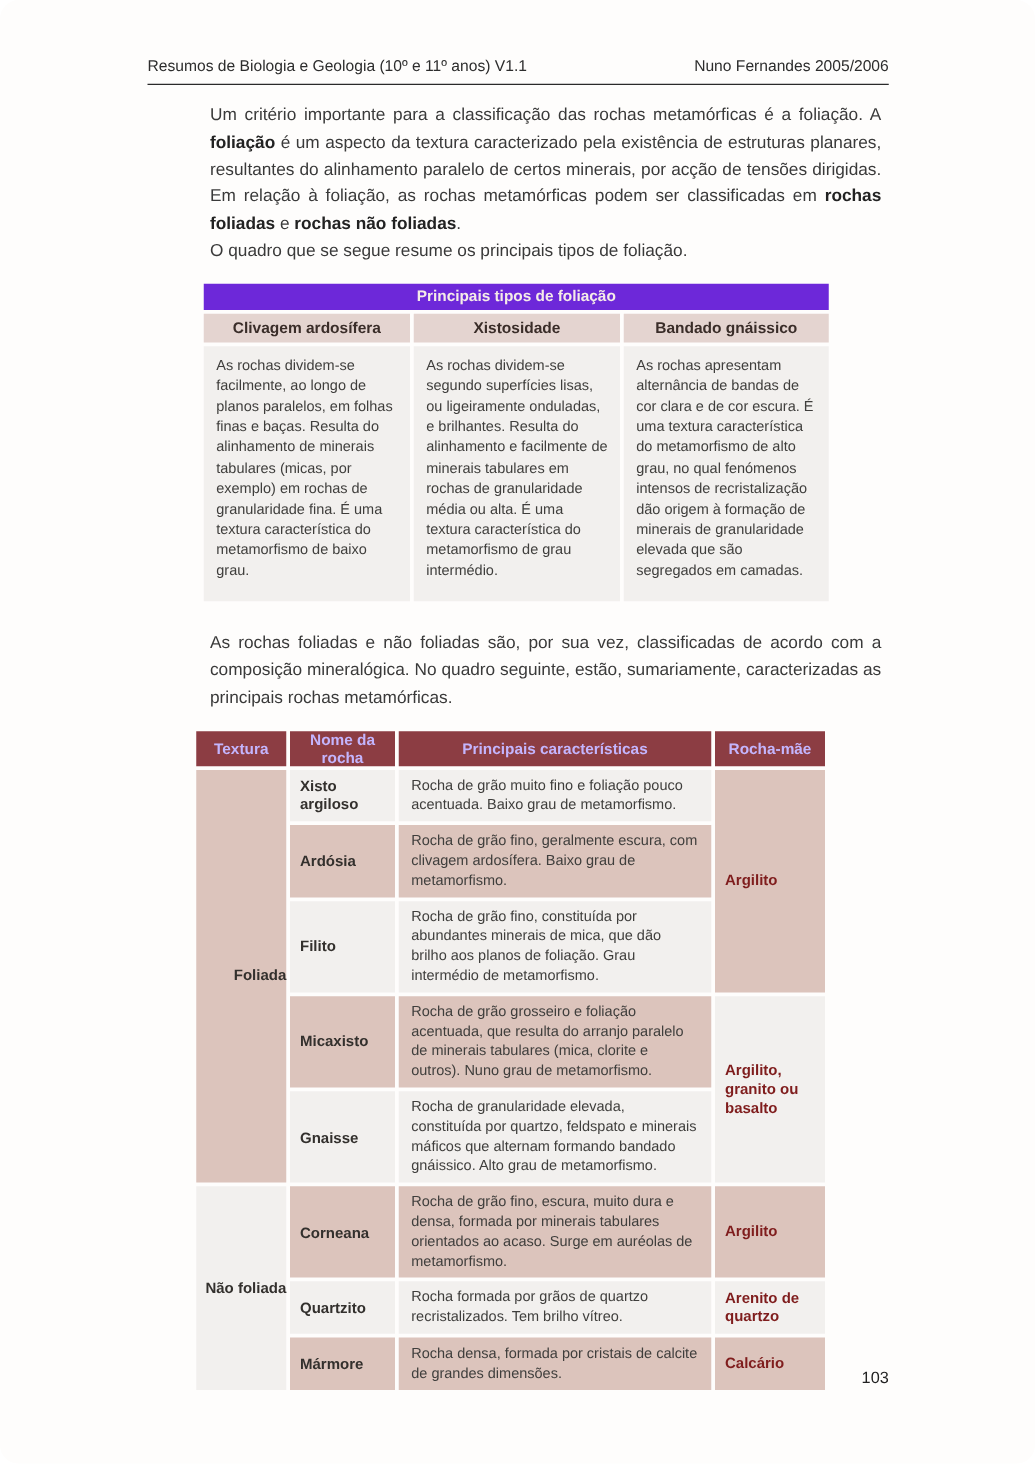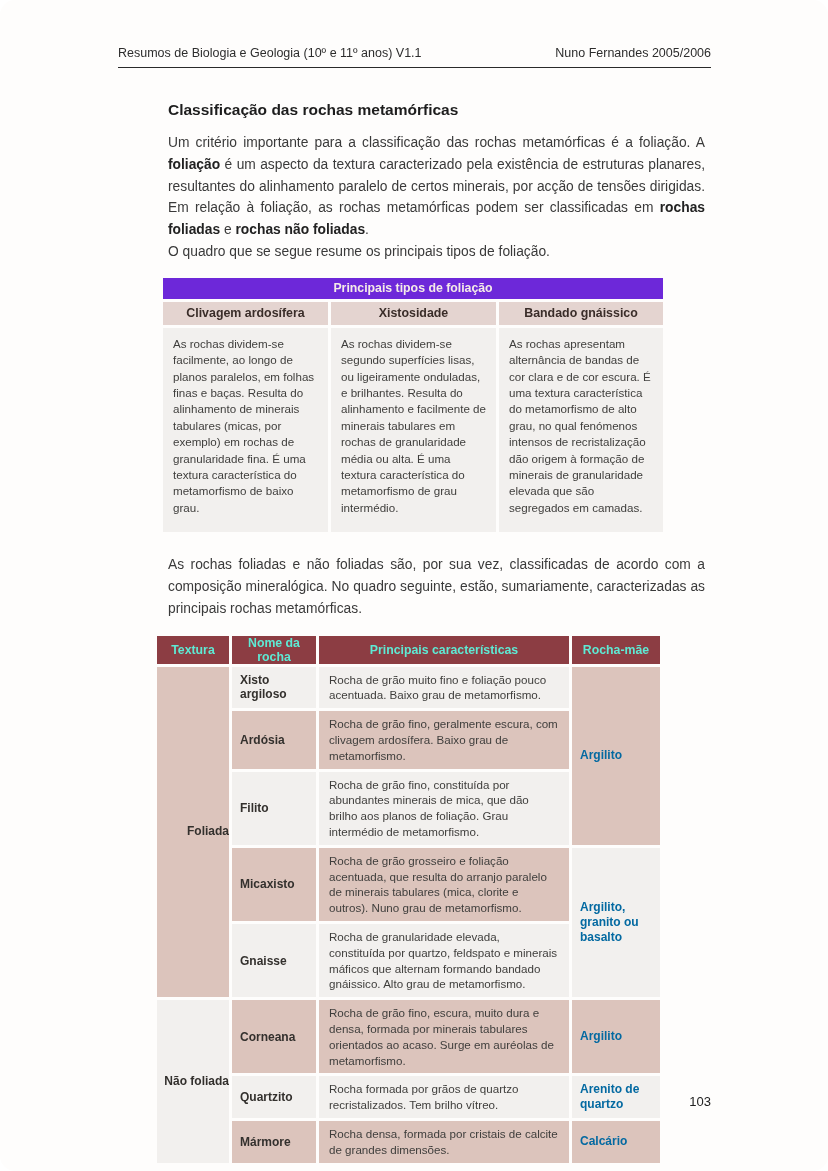--- a/index.html
+++ b/index.html
@@ -81,21 +81,21 @@
   }
   
   .tbl2 {
     margin: 13px 0 0 154px;
     width: 509px;
     table-layout: fixed;
   }
   .tbl2 td { vertical-align: middle; }
   .t2-head td {
     background: #8c3d43;
-    color: #5eead4;
+    color: #c4b5fd;
     font-weight: bold;
     font-size: 12.3px;
     text-align: center;
     height: 22px;
   }
   .bg-p { background: #dcc4bc; }
   .bg-l { background: #f2f0ee; }
   .t2-textura {
     font-weight: bold;
     font-size: 12px;
@@ -111,21 +111,21 @@
   }
   .t2-desc {
     font-size: 11.6px;
     line-height: 15.8px;
     color: #3f3e3c;
     padding: 5px 10px;
   }
   .t2-rocha {
     font-weight: bold;
     font-size: 12px;
-    color: #0369a1;
+    color: #7f1d1d;
     padding: 4px 4px 4px 8px;
     line-height: 15px;
   }
   
   .page-number {
     position: absolute;
     right: 117px;
     top: 1094px;
     font-size: 13px;
     color: #222;
@@ -137,21 +137,20 @@
 <div class="page">
 
   <div class="doc-header">
     <div class="doc-header-inner">
       <span>Resumos de Biologia e Geologia (10º e 11º anos) V1.1</span>
       <span>Nuno Fernandes 2005/2006</span>
     </div>
   </div>
 
   <div class="article">
-    <div class="page-title">Classificação das rochas metamórficas</div>
 
     <div class="para"><span>Um critério importante para a classificação das rochas metamórficas é a foliação. A </span><span class="b">foliação</span><span> é um aspecto da textura caracterizado pela existência de estruturas planares, resultantes do alinhamento paralelo de certos minerais, por acção de tensões dirigidas. Em relação à foliação, as rochas metamórficas podem ser classificadas em </span><span class="b">rochas foliadas</span><span> e </span><span class="b">rochas não foliadas</span><span>.</span></div>
     <div class="para tight">O quadro que se segue resume os principais tipos de foliação.</div>
   </div>
 
   <table class="tbl1">
     <colgroup>
         <col style="width:165px">
         <col style="width:165px">
         <col style="width:164px">

